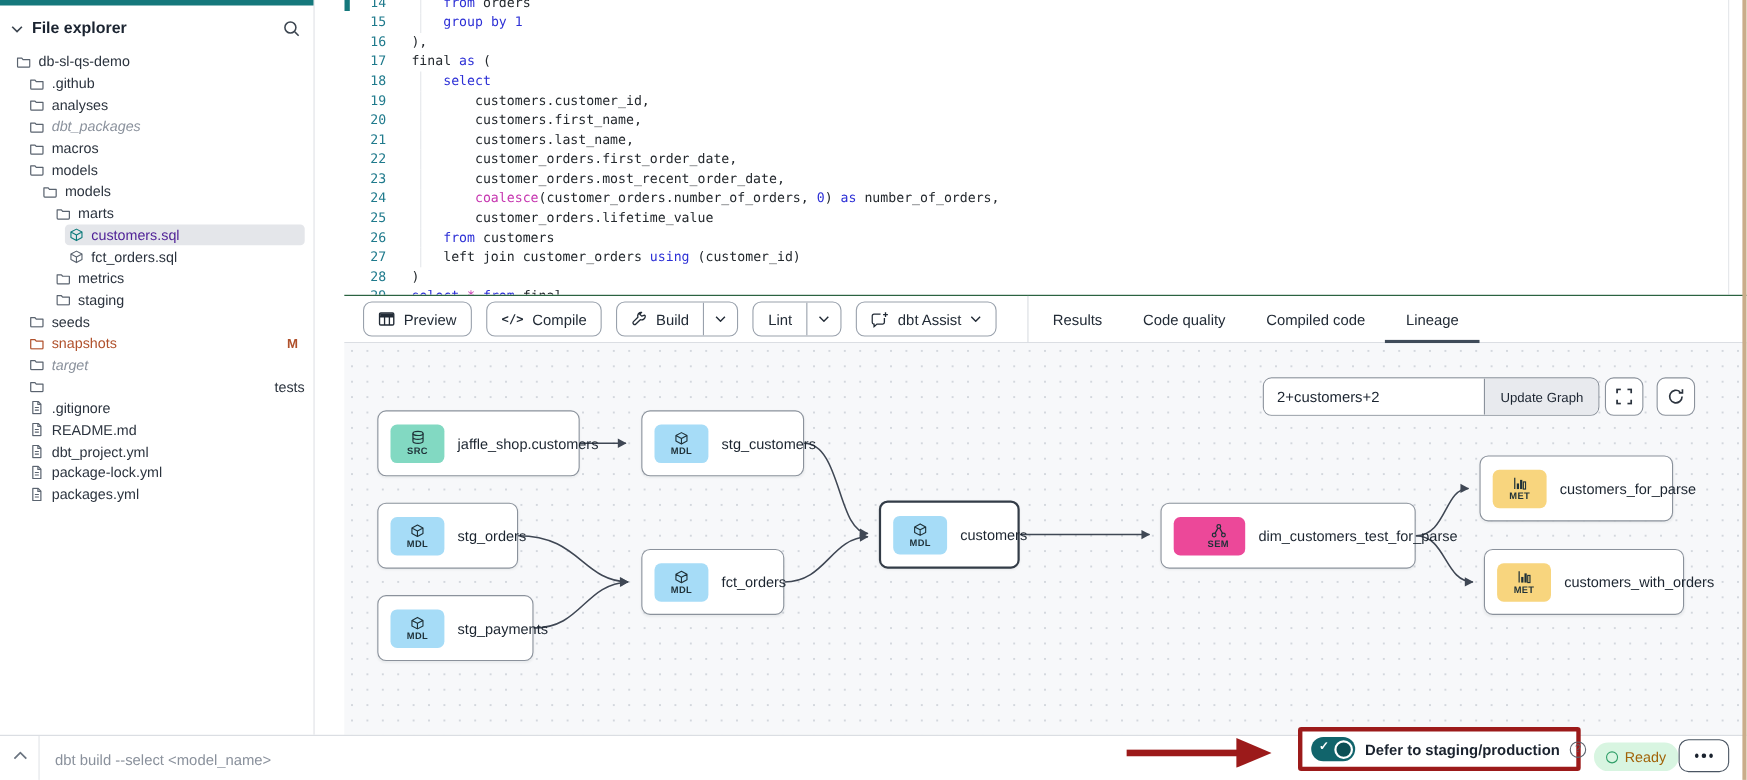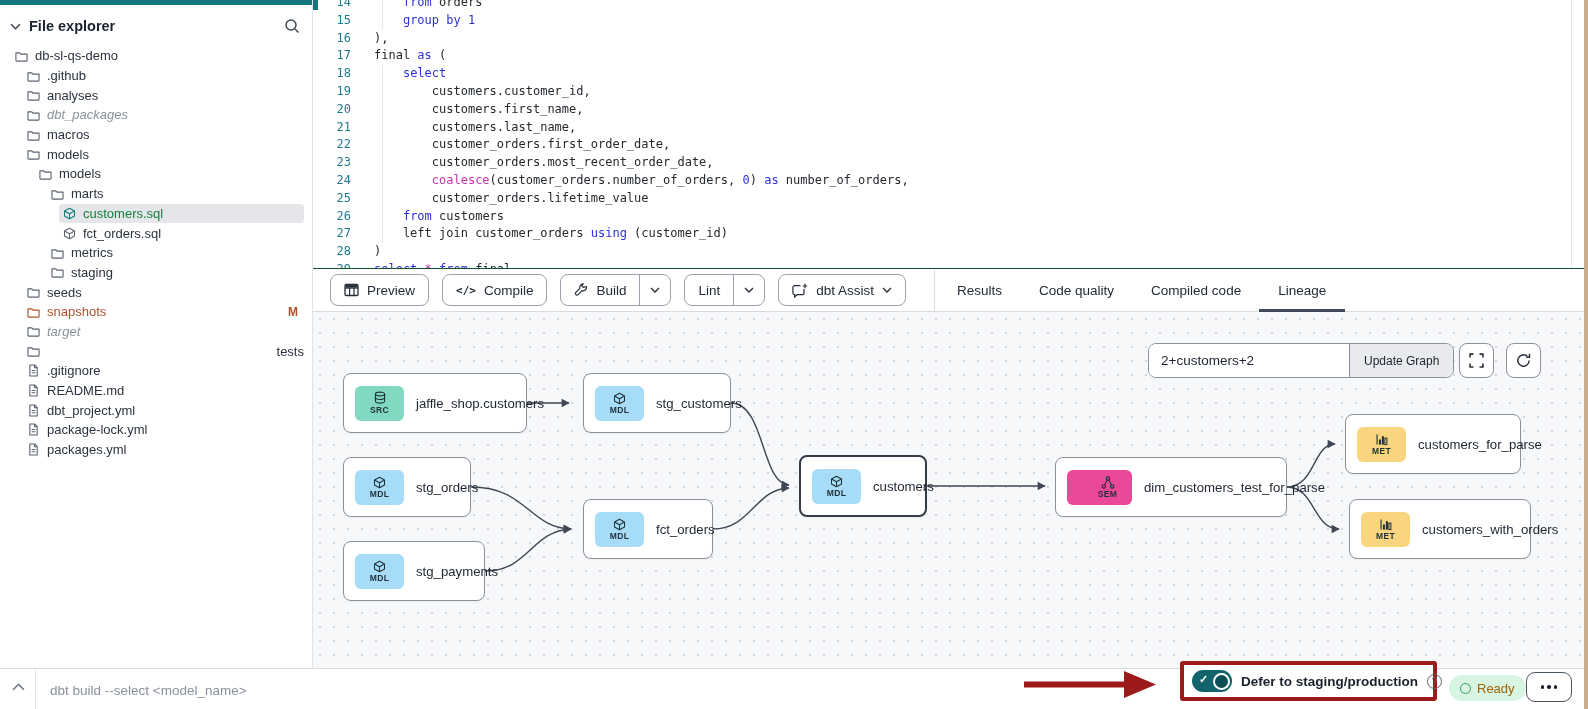--- a/index.html
+++ b/index.html
@@ -1,31 +1,31 @@
 <!DOCTYPE html>
 <html><head>
 <meta charset="utf-8">
 <style>
   html,body{margin:0;padding:0;background:#e9eaec;}
   .app{position:relative;width:1588px;height:709px;background:#fff;overflow:hidden;
        font-family:"Liberation Sans",sans-serif;-webkit-font-smoothing:antialiased;}
 
   
-  .sidebar{position:absolute;left:0;top:0;width:313px;height:668px;background:#fff;
+  .sidebar{position:absolute;left:0;top:0;width:286px;height:668px;background:#fff;
            border-right:1px solid #dfe2e6;box-sizing:border-box;}
   .sidebar-topbar{height:5px;background:#15787c;}
   .sb-head{display:flex;align-items:center;gap:8px;padding:13px 12px 4px 10px;}
   .sb-title{font-weight:bold;font-size:14.5px;color:#1a2330;flex:1;}
   .sb-chev,.sb-search{display:flex;align-items:center;color:#3c4550;}
   .tree{padding-top:8px;}
   .tree-row{display:flex;align-items:center;gap:7px;height:19.7px;font-size:13px;
             color:#2b333e;cursor:pointer;margin-right:8px;padding-left:3px;}
   .tree-row .t-icon{display:flex;width:14px;justify-content:center;color:#5a636f;flex:none;}
   .tree-row .t-label{white-space:nowrap;}
-  .tree-row.sel{background:#e4e6ea;border-radius:4px;color:#15803d;text-align:center;}
+  .tree-row.sel{background:#e4e6ea;border-radius:4px;color:#4c1d95;text-align:center;}
   .tree-row.sel .t-icon{color:#0e7c7c;}
   .tree-row.muted{color:#8a919c;}
   .tree-row.muted .t-label{font-style:italic;}
   .tree-row.warn{color:#b0512c;}
   .tree-row.warn .t-icon{color:#b0512c;}
   .t-badge{margin-left:auto;margin-right:6px;color:#b0512c;font-weight:bold;font-size:12px;}
 
   
   .editor{position:absolute;left:313px;top:0;width:1275px;height:268px;background:#fff;overflow:hidden;}
   .code{position:absolute;left:0;top:-6px;font-family:"DejaVu Sans Mono",monospace;

